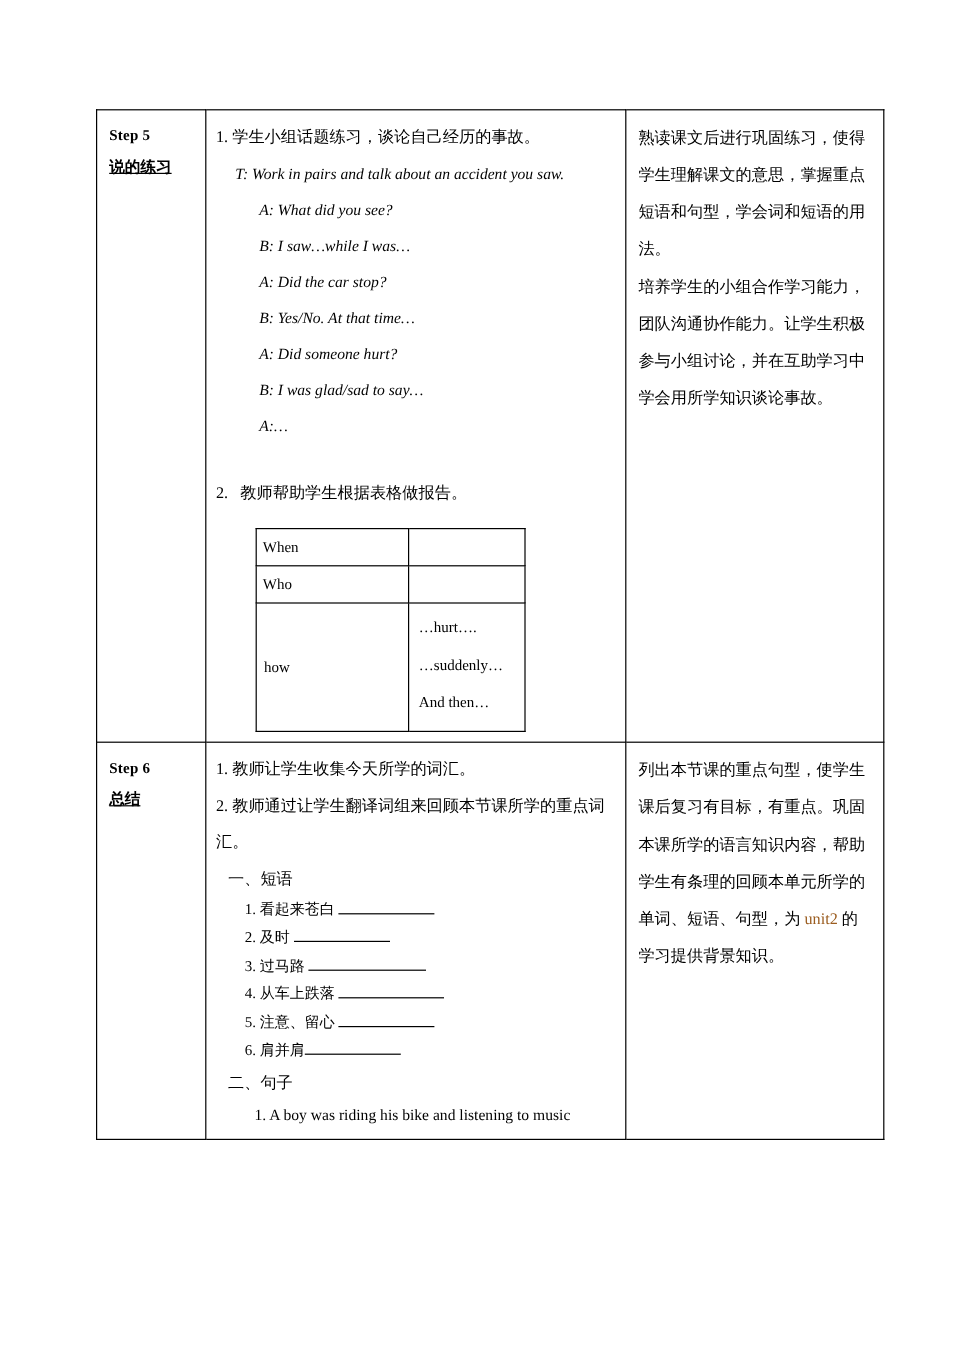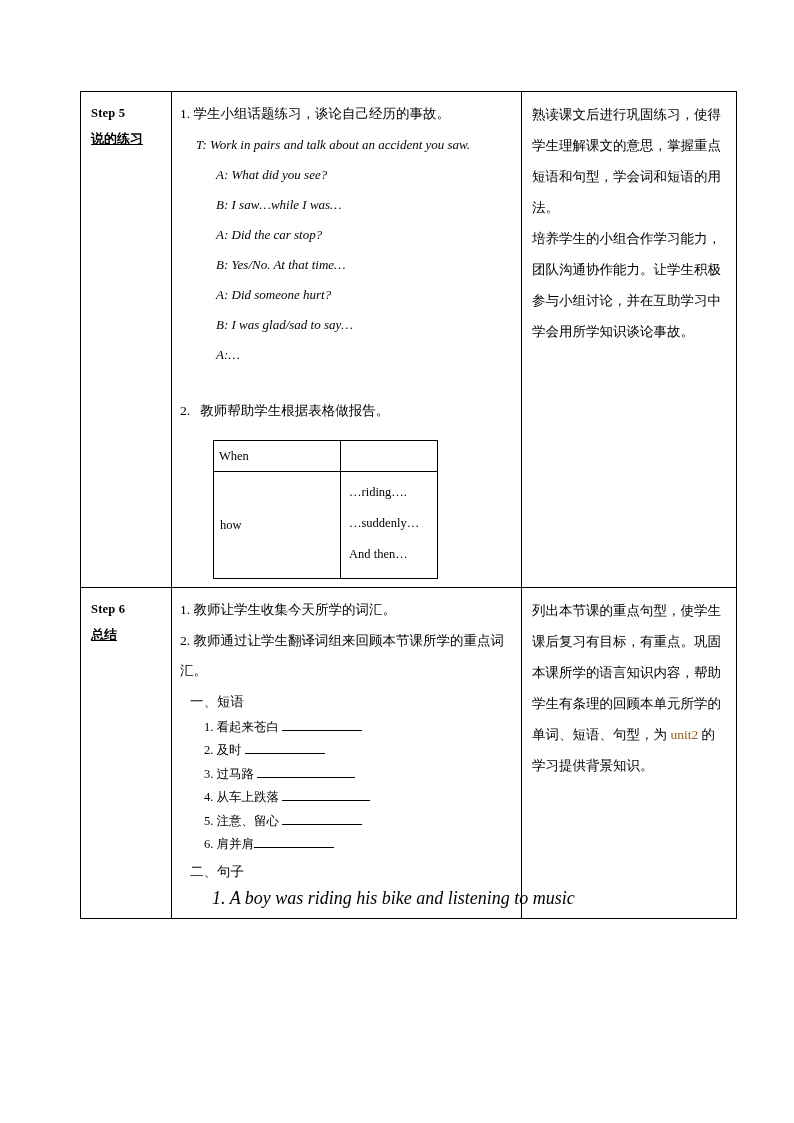--- a/index.html
+++ b/index.html
@@ -146,25 +146,24 @@
     padding-left: 24px;
     white-space: nowrap;
   }
   .blank-line {
     display: inline-block;
     border-bottom: 1px solid #000;
     height: 11px;
     vertical-align: baseline;
   }
   .sent-item {
-    font-size: 18px;
+    font-size: 13px;
     line-height: 24px;
     padding-left: 32px;
     white-space: nowrap;
-    font-style: italic;
   }
 </style>
 </head>
 <body>
 
 <div id="page">
 
   <table class="lesson-table">
     <tbody>
 
@@ -201,23 +200,27 @@
               &nbsp;&nbsp;<span>教师帮助学生根据表格做报告。</span>
             </div>
 
             <table class="report-table">
               <tbody>
                 <tr>
                   <td class="rep-key">When</td>
                   <td class="rep-val"></td>
                 </tr>
                 <tr>
+                  <td class="rep-key">Who</td>
+                  <td class="rep-val"></td>
+                </tr>
+                <tr>
                   <td class="rep-how">how</td>
                   <td class="rep-how-list">
-                    <div>…riding….</div>
+                    <div>…hurt….</div>
                     <div>…suddenly…</div>
                     <div>And then…</div>
                   </td>
                 </tr>
               </tbody>
             </table>
 
           </div>
         </td>
 

